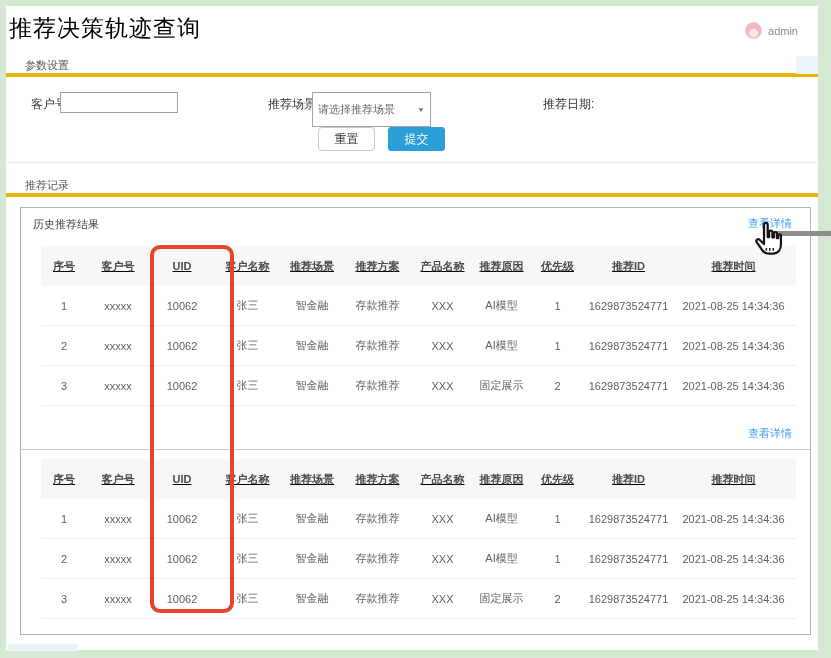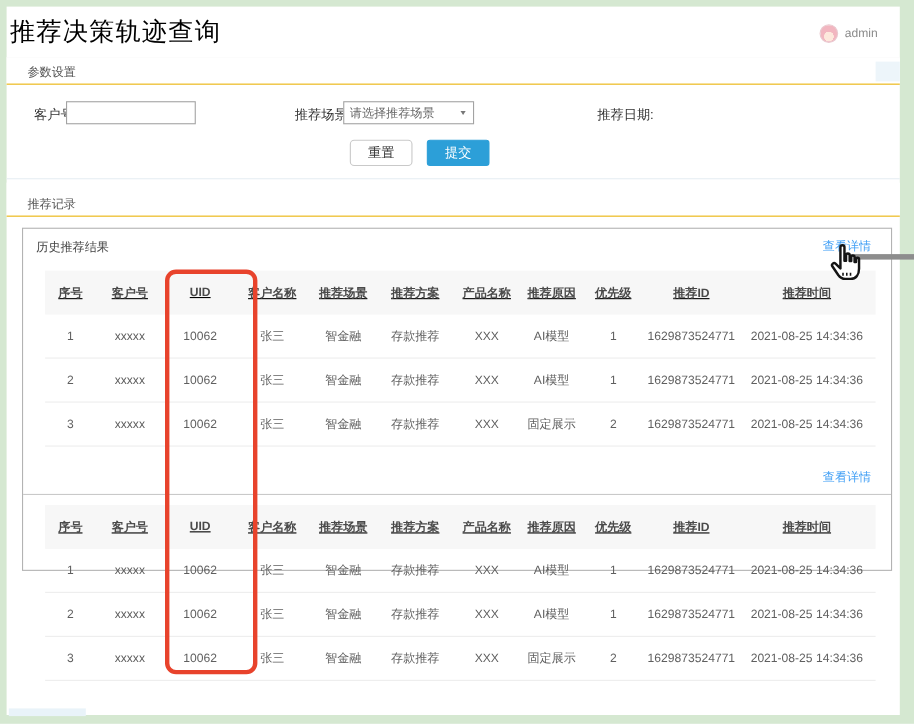--- a/index.html
+++ b/index.html
@@ -23,50 +23,50 @@
   .admin-chip { position:absolute; right:20px; top:16px; display:flex; align-items:center; gap:6px; cursor:pointer; }
   .avatar {
     width:17px; height:17px; border-radius:50%;
     background:radial-gradient(circle at 50% 68%, #fde8dc 0 34%, #f2b6c0 35% 100%);
     border:1px solid #e9c9cf;
   }
   .admin-name { font-size:11px; color:#8a8a8a; }
   .title-divider { position:absolute; top:46px; left:0; right:0; border-top:1px solid #ececec; }
 
   
-  .section-bar { position:absolute; left:0; right:0; height:25px; border-bottom:1px solid #eab308; background:#fff; }
+  .section-bar { position:absolute; left:0; right:0; height:25px; border-bottom:4px solid #eab308; background:#fff; }
   .section-bar .bar-label { position:absolute; left:19px; top:6px; font-size:11px; color:#555; }
   .params-bar { top:46px; }
   .records-bar { top:160px; height:31px; }
   .records-bar .bar-label { top:12px; }
   .bar-deco { position:absolute; right:0; top:4px; width:22px; height:18px; background:#edf5fa; }
 
   
   .form-label { position:absolute; font-size:12px; color:#333; top:90px; white-space:nowrap; }
   .text-input {
     position:absolute; top:86px; height:21px; border:1px solid #a3a3a3; background:#fff;
     font-size:12px; color:#444; padding:0 5px; font-family:inherit;
   }
   .select-box {
-    position:absolute; top:86px; height:21px; border:1px solid #a3a3a3; background:#fff;
+    position:absolute; top:86px; height:35px; border:1px solid #a3a3a3; background:#fff;
     display:flex; align-items:center; padding:0 5px; cursor:pointer;
   }
   .select-value { font-size:11px; color:#666; flex:1; white-space:nowrap; overflow:hidden; }
   .caret { font-size:8px; color:#777; margin-left:4px; transform:scaleY(.8); }
   .btn {
     position:absolute; top:121px; width:57px; height:24px; border-radius:4px;
     font-size:12px; display:flex; align-items:center; justify-content:center; cursor:pointer;
   }
   .btn-reset { left:312px; background:#fff; border:1px solid #c9c9c9; color:#333; }
   .btn-submit { left:382px; background:var(--accent,#2c9fd8); border:1px solid var(--accent,#2c9fd8); color:#fff; border-radius:3px; }
   .params-bottom { position:absolute; top:156px; left:0; right:0; border-top:1px solid #e7eef3; }
 
   
   .panel {
-    position:absolute; left:14px; top:201px; width:791px; height:312px;
+    position:absolute; left:14px; top:201px; width:791px; height:428px;
     border:1px solid #b3b3b3; background:#fff;
   }
   .panel-title { position:absolute; left:12px; top:9px; font-size:11px; color:#444; }
   .view-link { position:absolute; font-size:11px; color:var(--link,#409ff5); cursor:pointer; white-space:nowrap; }
   .view-link-1 { right:18px; top:8px; }
   .view-link-2 { right:18px; top:218px; }
   .mid-divider { position:absolute; top:241px; left:0; right:0; border-top:1px solid #c9c9c9; }
 
   .rtable { position:absolute; left:20px; width:755px; }
   .rtable-1 { top:38px; }

